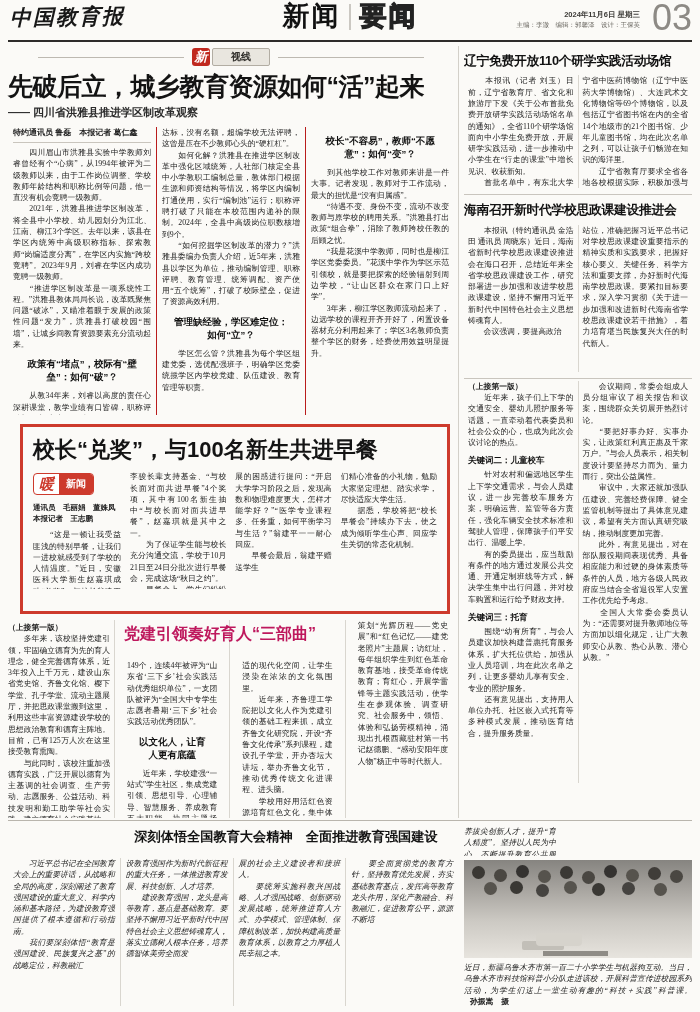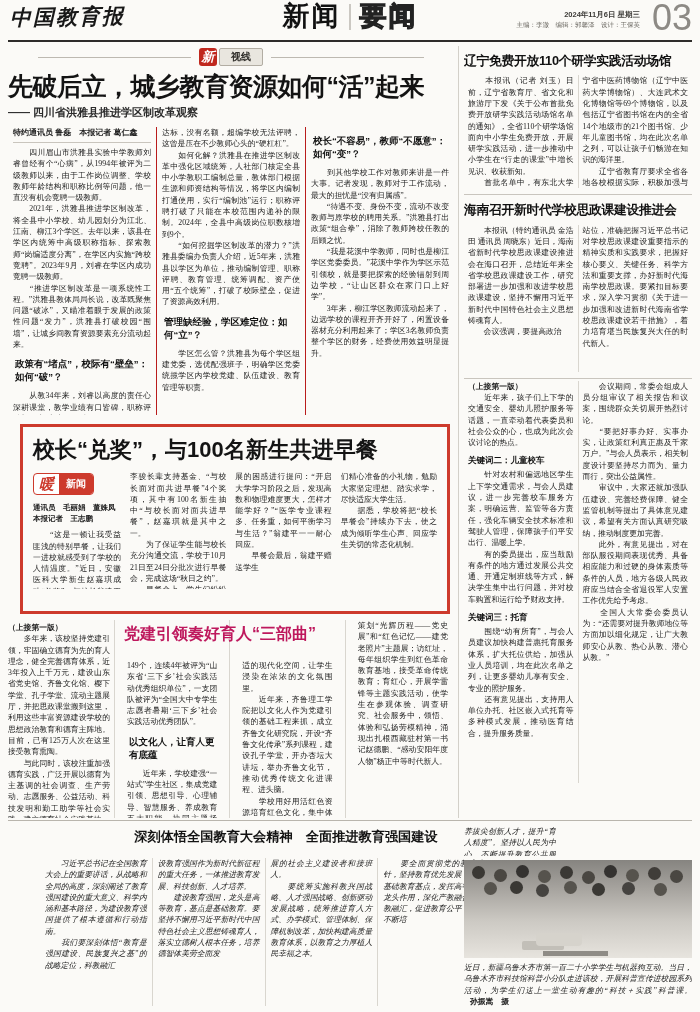--- a/index.html
+++ b/index.html
@@ -14,32 +14,32 @@
   .sec-a{font:900 27px/1 "Liberation Sans","DejaVu Sans",sans-serif;letter-spacing:2px;color:#111;}
   .sec-sep{width:1px;height:26px;background:#9b968e;}
   .sec-b{font:900 27px/1 "Liberation Sans","DejaVu Sans",sans-serif;letter-spacing:2px;
          color:#fff;-webkit-text-stroke:1.2px #222;}
   .hd-right{position:absolute;right:52px;top:10px;text-align:right;color:#3d3b38;}
   .hd-date{font:bold 7.5px/10px "Liberation Sans","DejaVu Sans",sans-serif;}
   .hd-staff{font:6.5px/9px "Liberation Sans","DejaVu Sans",sans-serif;color:#6b6862;}
   .pageno{position:absolute;right:0;top:-2px;font:300 36px/40px "Liberation Sans","DejaVu Sans",sans-serif;color:#8d8a85;}
   
   .bodytxt{font-size:7.8px;line-height:11.3px;text-align:justify;overflow:hidden;color:#222;}
-  .colsub{font:bold 9.5px/13px "Liberation Sans","DejaVu Sans",sans-serif;text-align:left;margin:7px 2px;color:#111;}
+  .colsub{font:bold 9.5px/13px "Liberation Sans","DejaVu Sans",sans-serif;text-align:center;margin:7px 11px;color:#111;}
   .kw{font:bold 8.5px/12px "Liberation Sans","DejaVu Sans",sans-serif;margin:6px 0 3px;color:#111;}
   .contlabel{font-weight:bold;}
   
   .lead{position:absolute;left:8px;top:46px;width:446px;}
   .kicker{display:flex;align-items:center;margin:2px 30px 6px;}
   .kline{flex:1;height:1px;background:#bdb9b1;}
   .kbadge{display:flex;align-items:stretch;margin:0 8px;}
   .k-new{background:#c0281e;color:#fff;font:italic 900 13px/18px "Liberation Serif",serif;
          width:18px;height:18px;border-radius:3px;text-align:center;}
   .k-rest{background:#e9e6df;border:1px solid #b2ada3;color:#33312d;margin-left:2px;border-radius:2px;
-          font:bold 10px/16px "Liberation Sans","DejaVu Sans",sans-serif;padding:0 11px;}
+          font:bold 10px/16px "Liberation Sans","DejaVu Sans",sans-serif;padding:0 18px;}
   .lead-hl{font:900 25px/1.12 "Liberation Sans","DejaVu Sans",sans-serif;letter-spacing:-0.5px;color:#131313;margin:3px 0 5px;}
   .lead-deck{font:bold 11px/14px "Liberation Sans","DejaVu Sans",sans-serif;color:#2b2b2b;margin:0 0 8px;}
   .lead-cols{display:flex;height:288px;overflow:hidden;}
   .lcol{flex:1;padding:0 5px;}
   .lcol + .lcol{border-left:1px solid #b91c1c;}
   .byline{font:bold 8px/12px "Liberation Sans","DejaVu Sans",sans-serif;border-bottom:1px solid #c9c5bd;
           padding-bottom:3px;margin-bottom:4px;}
   
   .warmbox{position:absolute;left:20px;top:424px;width:404px;height:174px;border:3px solid #cd3a2c;
            background:#fbfaf7;padding:4px 10px 6px;}
@@ -65,21 +65,21 @@
   
   .contA{position:absolute;left:8px;top:622px;width:102px;height:196px;}
   .party{position:absolute;left:114px;top:620px;width:346px;height:198px;}
   .party-hl{position:absolute;left:10px;top:4px;width:222px;font:900 16px/1.2 "Liberation Sans","DejaVu Sans",sans-serif;color:#be185d;}
   .party-cols{display:flex;height:198px;overflow:hidden;}
   .pcol{flex:1;padding:0 12px;border-left:1px solid #d9d6cf;}
   .pt40{padding-top:40px;}
   .hrule-bottom{position:absolute;left:8px;top:820px;width:684px;height:1px;background:#b9b5ad;}
   .congress-hl{position:absolute;left:116px;top:829px;width:340px;text-align:center;
                font:900 13.2px/1.2 "Liberation Sans","DejaVu Sans",sans-serif;color:#131313;}
-  .congress{position:absolute;left:8px;top:858px;width:450px;height:148px;display:flex;overflow:hidden;margin-left:32px;}
+  .congress{position:absolute;left:8px;top:858px;width:450px;height:148px;display:flex;overflow:hidden;}
   .ccol{flex:1;padding:0 5px;font-style:italic;}
   .ccol + .ccol{border-left:1px solid #d9d6cf;}
   .tailcol{position:absolute;left:464px;top:826px;width:92px;height:30px;font-style:italic;}
   
   .photo{position:absolute;left:464px;top:860px;width:228px;height:98px;overflow:hidden;
          background:linear-gradient(180deg,#868480 0%,#a5a29d 28%,#ccc9c3 62%,#e7e4de 100%);}
   .ph-heads{position:absolute;left:8px;top:6px;width:13px;height:13px;border-radius:50%;background:#3a3834;
     box-shadow:22px 3px 0 #4a4742,44px -1px 0 #343230,66px 4px 0 #56534d,88px 0 0 #3a3834,
                110px 5px 0 #4a4742,132px -1px 0 #343230,154px 3px 0 #56534d,176px 1px 0 #403d39,
                198px 4px 0 #4a4742,12px 16px 0 #56534d,38px 15px 0 #3a3834,64px 18px 0 #454340,

